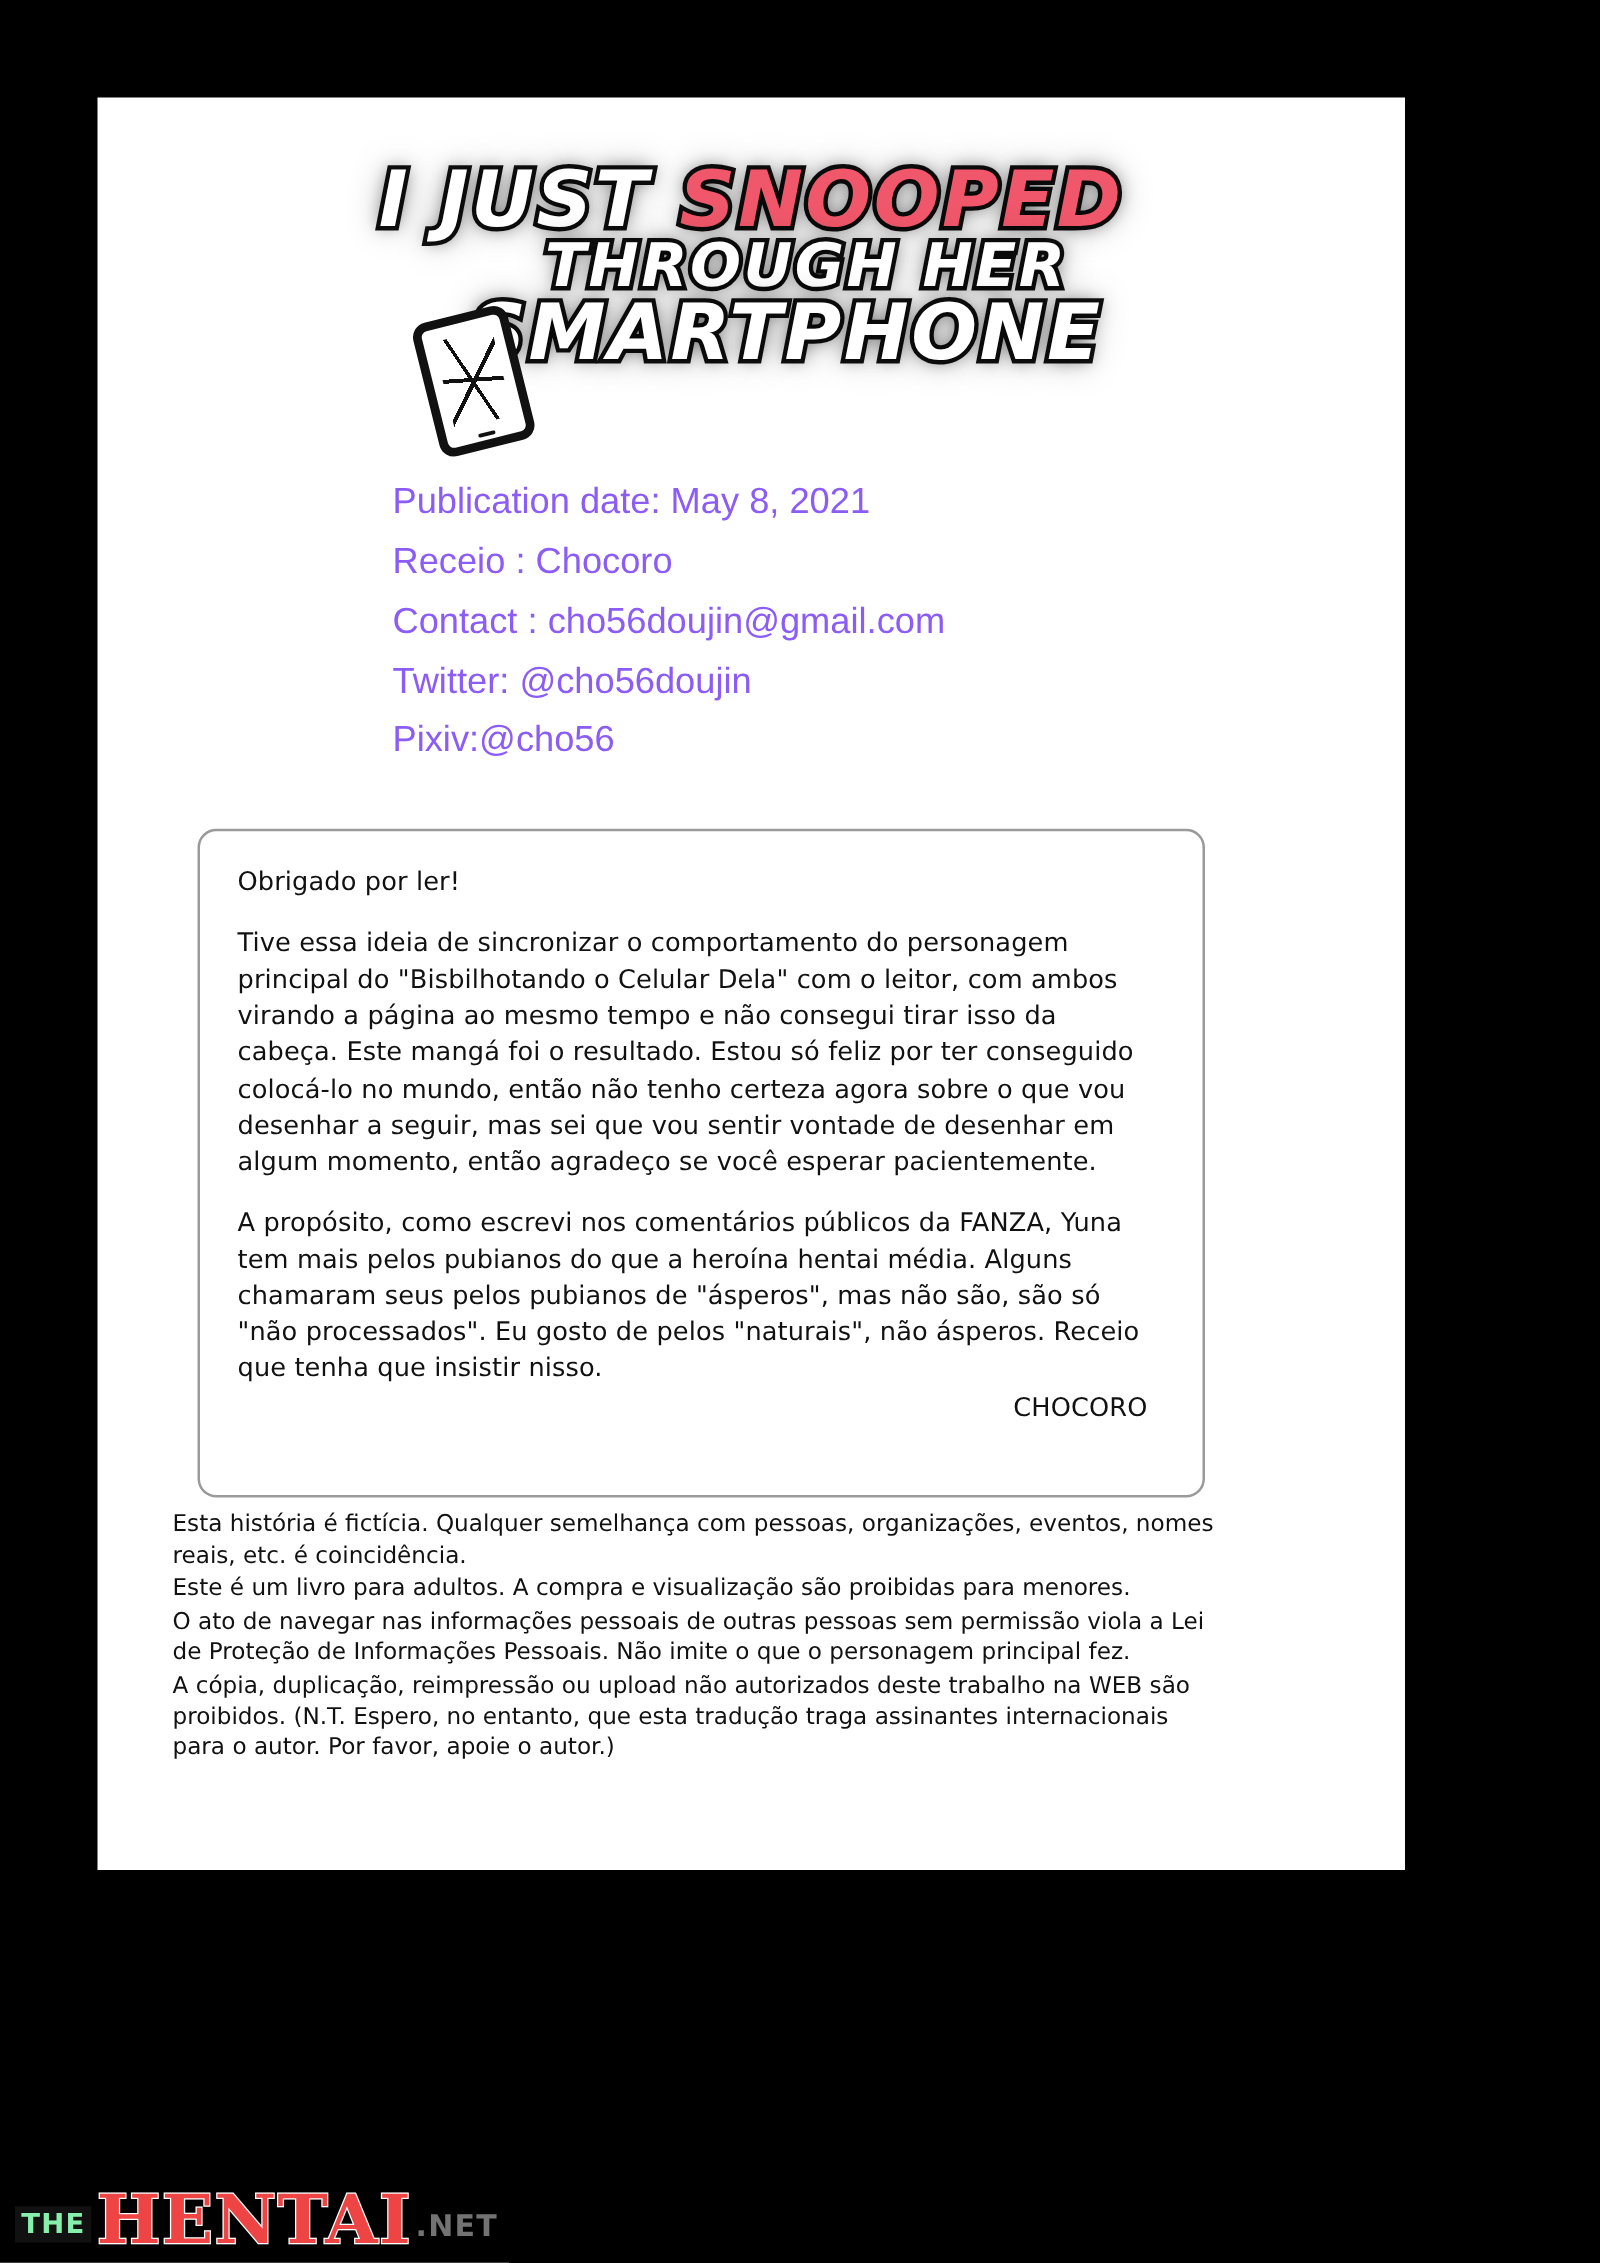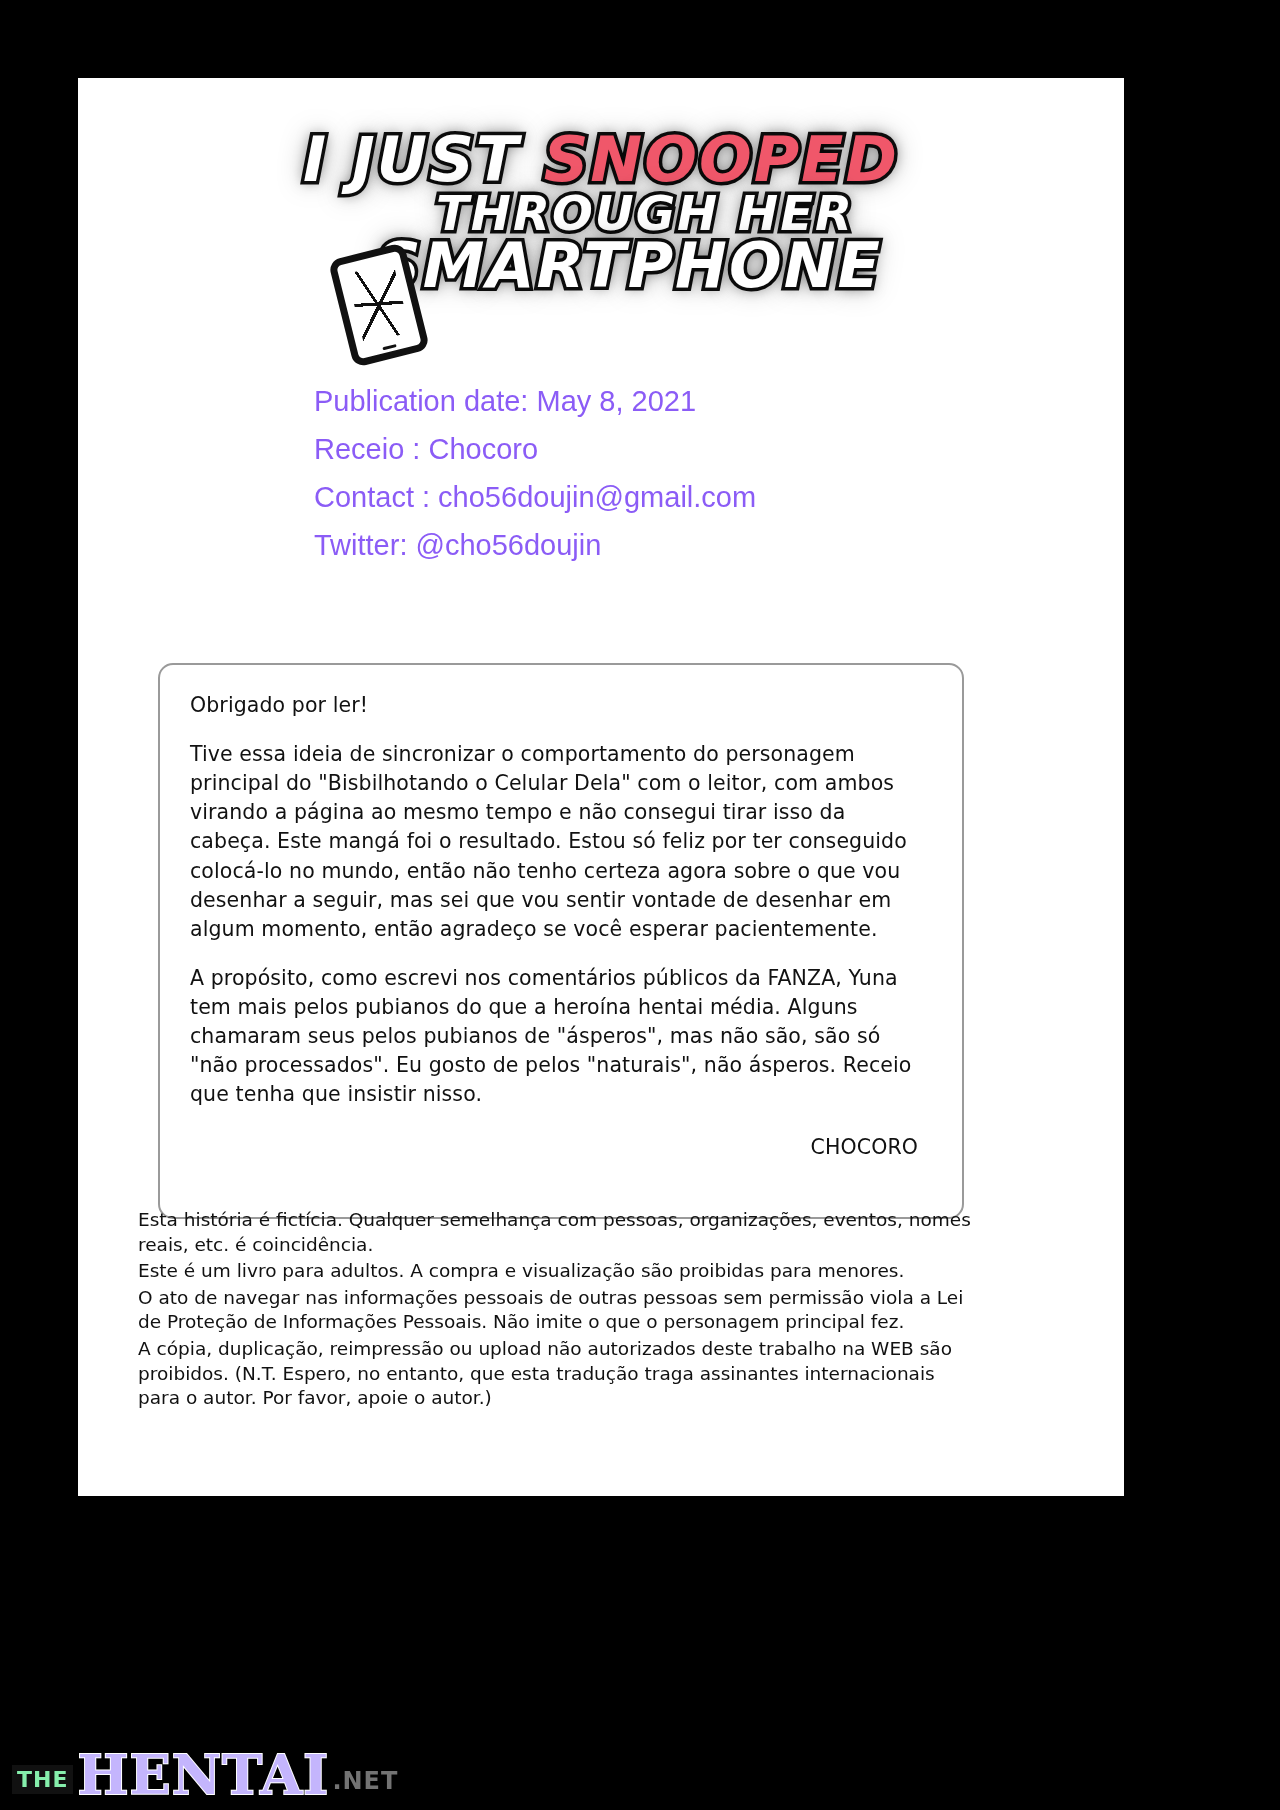--- a/index.html
+++ b/index.html
@@ -110,21 +110,21 @@
     background: #ffffff;
   }
   .afterword p {
     margin: 0 0 20px 0;
     font-family: "DejaVu Sans", sans-serif;
     font-size: 20.5px;
     line-height: 1.42;
     color: #111111;
     letter-spacing: 0.1px;
   }
-  .afterword p.last { margin-bottom: 24px; }
+  .afterword p.last { margin-bottom: 3px; }
   .sign {
     text-align: right;
     font-family: "DejaVu Sans", sans-serif;
     font-size: 19px;
     letter-spacing: 1px;
     color: #111111;
     padding-right: 14px;
     margin: 0;
   }
 
@@ -160,21 +160,21 @@
     padding: 2px 5px;
     margin-right: 4px;
     margin-bottom: 6px;
     letter-spacing: 1px;
   }
   .wm-main {
     font-family: "DejaVu Serif", serif;
     font-weight: bold;
     font-size: 54px;
     line-height: 0.9;
-    color: #c4b5fd;
+    color: #ef4444;
     -webkit-text-stroke: 2px #ffffff;
     paint-order: stroke fill;
     letter-spacing: 1px;
   }
   .wm-net {
     font-family: "DejaVu Sans", sans-serif;
     font-weight: bold;
     font-size: 24px;
     color: #737373;
     margin-left: 3px;
@@ -192,20 +192,21 @@
     <div class="title-line t2">THROUGH HER</div>
     <div class="title-line t3">SMARTPHONE</div>
   </div>
   <div class="phone-icon"></div>
 
   <div class="credits">
     <div class="line">Publication date: May 8, 2021</div>
     <div class="line">Receio : Chocoro</div>
     <div class="line">Contact : cho56doujin@gmail.com</div>
     <div class="line">Twitter: @cho56doujin</div>
+    <div class="line">Pixiv:@cho56</div>
   </div>
 
   <div class="afterword">
     <p>Obrigado por ler!</p>
     <p>Tive essa ideia de sincronizar o comportamento do personagem principal do "Bisbilhotando o Celular Dela" com o leitor, com ambos virando a página ao mesmo tempo e não consegui tirar isso da cabeça. Este mangá foi o resultado. Estou só feliz por ter conseguido colocá-lo no mundo, então não tenho certeza agora sobre o que vou desenhar a seguir, mas sei que vou sentir vontade de desenhar em algum momento, então agradeço se você esperar pacientemente.</p>
     <p class="last">A propósito, como escrevi nos comentários públicos da FANZA, Yuna tem mais pelos pubianos do que a heroína hentai média. Alguns chamaram seus pelos pubianos de "ásperos", mas não são, são só "não processados". Eu gosto de pelos "naturais", não ásperos. Receio que tenha que insistir nisso.</p>
     <p class="sign">CHOCORO</p>
   </div>
 
   <div class="disclaimer">

